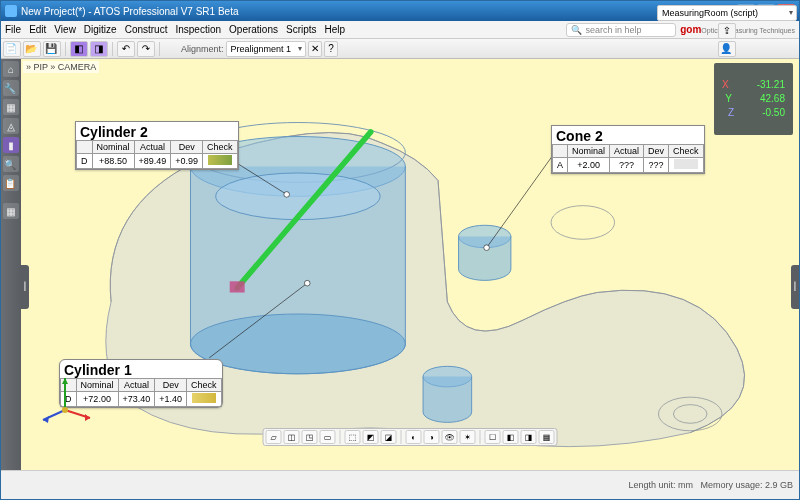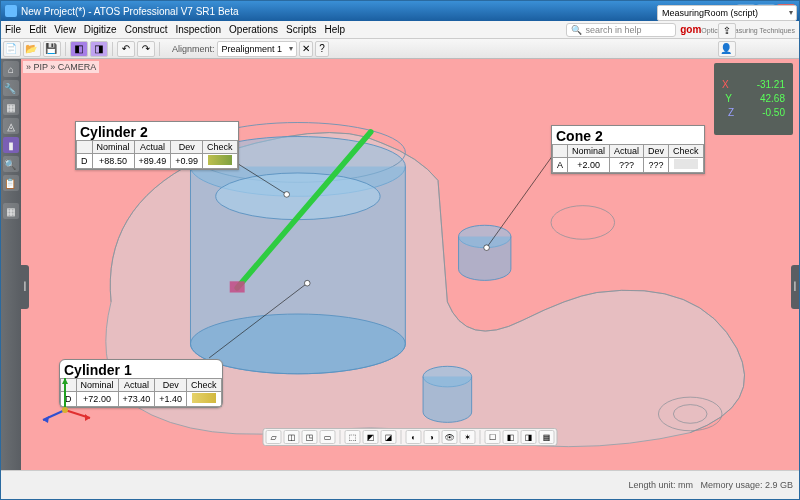--- a/index.html
+++ b/index.html
@@ -11,30 +11,30 @@
 .titlebar .winbtn { width:18px; height:14px; background:rgba(255,255,255,0.25); margin-left:2px; border-radius:2px; display:flex; align-items:center; justify-content:center; font-size:10px; cursor:pointer; }
 .menubar { height:18px; background:#f4f4f4; border-bottom:1px solid #ccc; display:flex; align-items:center; padding:0 4px; font-size:10px; }
 .menubar .menu { margin-right:8px; cursor:pointer; }
 .menubar .right { margin-left:auto; display:flex; align-items:center; gap:4px; }
 .search { width:110px; height:14px; border:1px solid #ccc; border-radius:3px; font-size:9px; padding:0 4px; color:#888; background:#fff; display:flex; align-items:center; }
 .logo { font-size:10px; font-weight:bold; color:#c00; }
 .logo small { color:#777; font-weight:normal; font-size:7px; }
 .toolbar { height:20px; background:linear-gradient(#f7f7f7,#e6e6e6); border-bottom:1px solid #bbb; display:flex; align-items:center; padding:0 2px; font-size:9px; gap:2px; }
 .tb-btn { width:18px; height:16px; border:1px solid #ccc; background:#f5f5f5; border-radius:2px; display:flex; align-items:center; justify-content:center; font-size:10px; cursor:pointer; }
 .tb-sep { width:1px; height:14px; background:#ccc; margin:0 2px; }
-.tb-label { margin-left:8px; color:#555; }
+.tb-label { margin-left:17px; color:#555; }
 .tb-drop { height:16px; border:1px solid #ccc; background:#fff; border-radius:2px; padding:0 14px 0 4px; display:flex; align-items:center; position:relative; font-size:9px; cursor:pointer; }
 .tb-drop::after { content:"▾"; position:absolute; right:3px; font-size:8px; color:#555; }
 .mini { width:14px; }
 .toolbar .right { margin-left:auto; display:flex; gap:2px; align-items:center;flex-direction:column; }
 .main { flex:1; display:flex; background:#fff; position:relative; }
 .sidebar { width:20px; background:linear-gradient(90deg,#6b6f73,#5a5e63); display:flex; flex-direction:column; align-items:center; padding-top:2px; gap:3px; }
 .sidebtn { width:16px; height:16px; background:rgba(255,255,255,0.15); border-radius:2px; display:flex; align-items:center; justify-content:center; font-size:10px; color:#eee; cursor:pointer; }
 .sidebtn.active { background:#7a5fb5; }
-.canvas { flex:1; position:relative; background:#fca5a5; overflow:hidden; }
+.canvas { flex:1; position:relative; background:#fef9c3; overflow:hidden; }
 .pip { position:absolute; top:2px; left:2px; font-size:9px; color:#444; background:rgba(255,255,255,0.6); padding:1px 3px; }
 .coord { position:absolute; top:4px; right:6px; background:#57605b; color:#4eff4e; font-family:monospace; font-size:10px; padding:15px 8px; border-radius:2px; text-align:right; line-height:14px;}
 .coord span.l { color:#ff5a5a; margin-right:28px; }
 .coord span.l2 { color:#5aff5a; margin-right:28px; }
 .coord span.l3 { color:#9aa0ff; margin-right:28px; }
 .coord .v{ color:#5aff5a; }
 .callout { position:absolute; background:#fff; border:1px solid #888; font-size:9px; box-shadow:0 1px 2px rgba(0,0,0,0.2); }
 .callout .title { font-weight:bold; padding:2px 4px 0; font-size:14px; }
 .callout table { border-collapse:collapse; }
 .callout th,.callout td { border:1px solid #999; padding:1px 4px; font-weight:normal; font-size:9px; text-align:center;margin-left:20px; }

